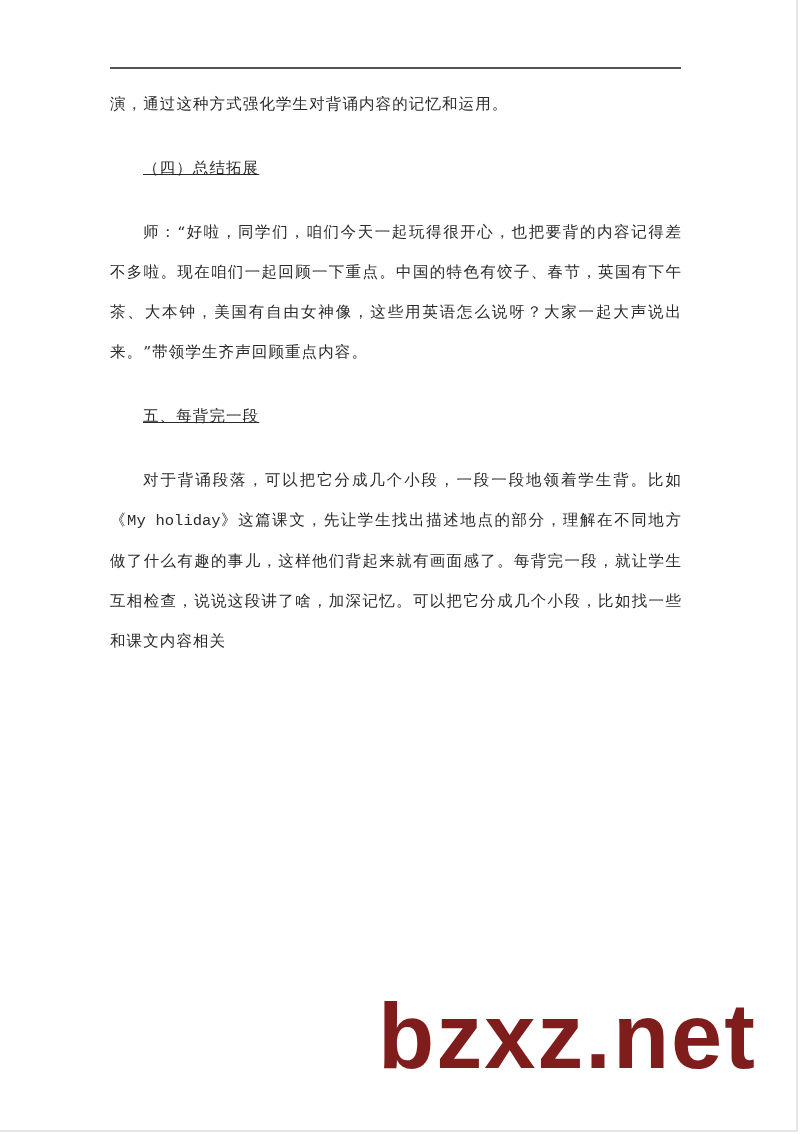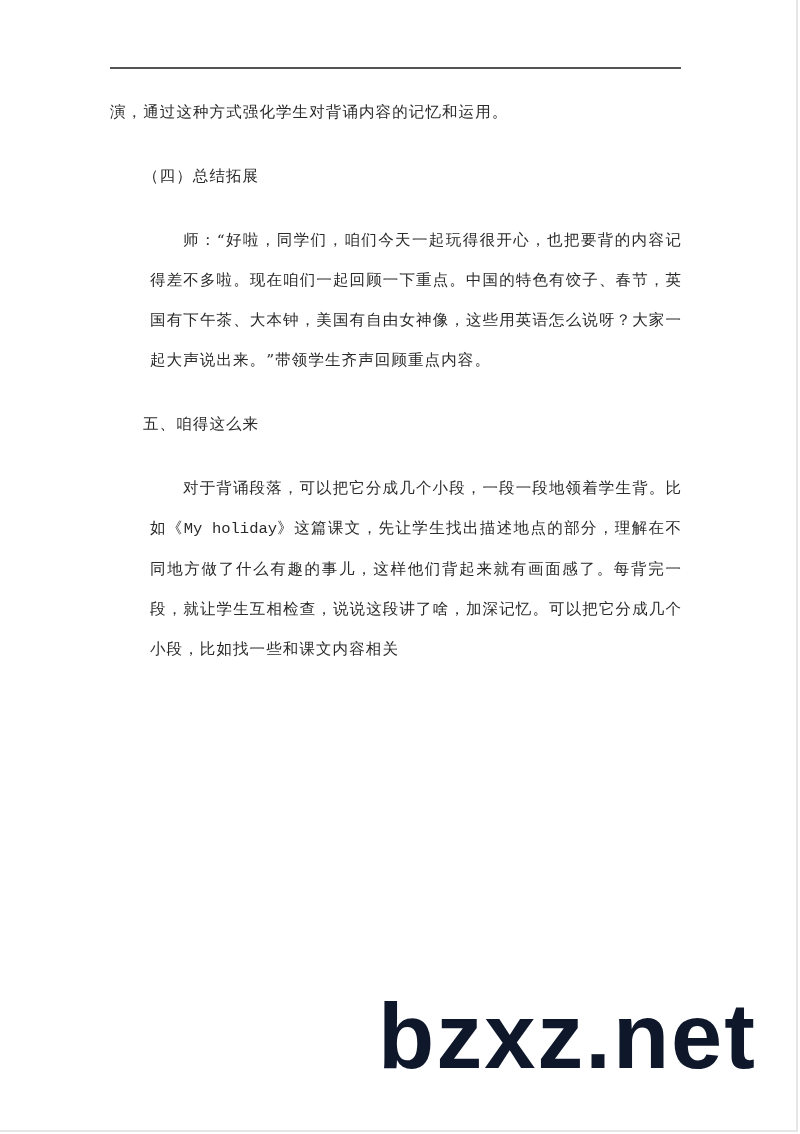--- a/index.html
+++ b/index.html
@@ -10,50 +10,50 @@
   }
   .page-border {
     position: absolute; left: 0; top: 0; width: 796px; height: 1130px;
     border-right: 2px solid #e6e6e6; border-bottom: 2px solid #e6e6e6;
   }
   .header-rule {
     position: absolute; left: 110px; top: 67px; width: 571px; height: 0;
     border-top: 2px solid #555555;
   }
   .content {
-    position: absolute; left: 110px; top: 92px; width: 572px;
+    position: absolute; left: 110px; top: 84px; width: 572px;
     font-size: 15.5px; line-height: 40px; letter-spacing: 1.1px;
   }
   .para { margin: 0; text-align: justify; text-align-last: left; }
-  .para.indent { text-indent: 33px; margin-left: 40px; }
+  .para.indent { text-indent: 33px; }
   .para.gap { margin-top: 24px; }
-  .heading { margin: 0; text-indent: 33px; }
+  .heading { margin: 0; text-indent: 33px; text-decoration: underline; }
   .heading.gap { margin-top: 24px; }
   .latin { font-family: Liberation Mono, monospace; letter-spacing: 0; }
   .watermark {
     position: absolute; left: 378px; top: 990px;
     font-family: "Liberation Sans", sans-serif; font-weight: bold;
-    font-size: 92px; color: #0f172a; letter-spacing: 2px; line-height: 1;
+    font-size: 92px; color: #7f1d1d; letter-spacing: 2px; line-height: 1;
     z-index: 0; user-select: none;
   }
   .content { z-index: 1; }
 </style>
 </head>
 <body>
 
 <div class="page-border"></div>
 <div class="header-rule"></div>
 
 <div class="watermark">bzxz.net</div>
 
 <div class="content">
   <p class="para">演，通过这种方式强化学生对背诵内容的记忆和运用。</p>
 
   <p class="heading gap">（四）总结拓展</p>
 
   <p class="para indent gap">师：“好啦，同学们，咱们今天一起玩得很开心，也把要背的内容记得差不多啦。现在咱们一起回顾一下重点。中国的特色有饺子、春节，英国有下午茶、大本钟，美国有自由女神像，这些用英语怎么说呀？大家一起大声说出来。”带领学生齐声回顾重点内容。</p>
 
 
-  <p class="heading gap">五、咱得这么来</p>
+  <p class="heading gap">五、每背完一段</p>
 
 
   <p class="para indent gap"><span>对于背诵段落，可以把它分成几个小段，一段一段地领着学生背。比如《</span><span class="latin">My holiday</span><span>》这篇课文，先让学生找出描述地点的部分，理解在不同地方做了什么有趣的事儿，这样他们背起来就有画面感了。每背完一段，就让学生互相检查，说说这段讲了啥，加深记忆。可以把它分成几个小段，比如找一些和课文内容相关</span></p>
 </div>
 
 </body></html>

